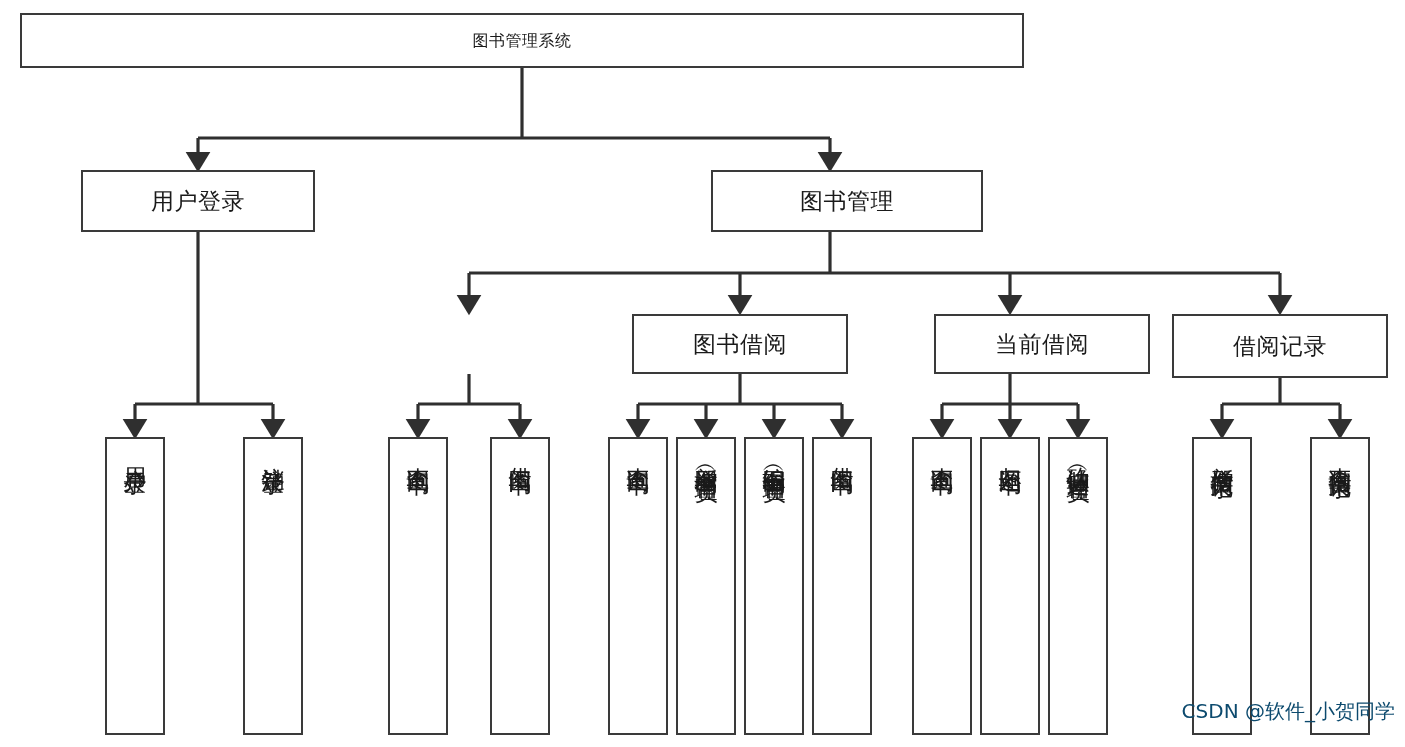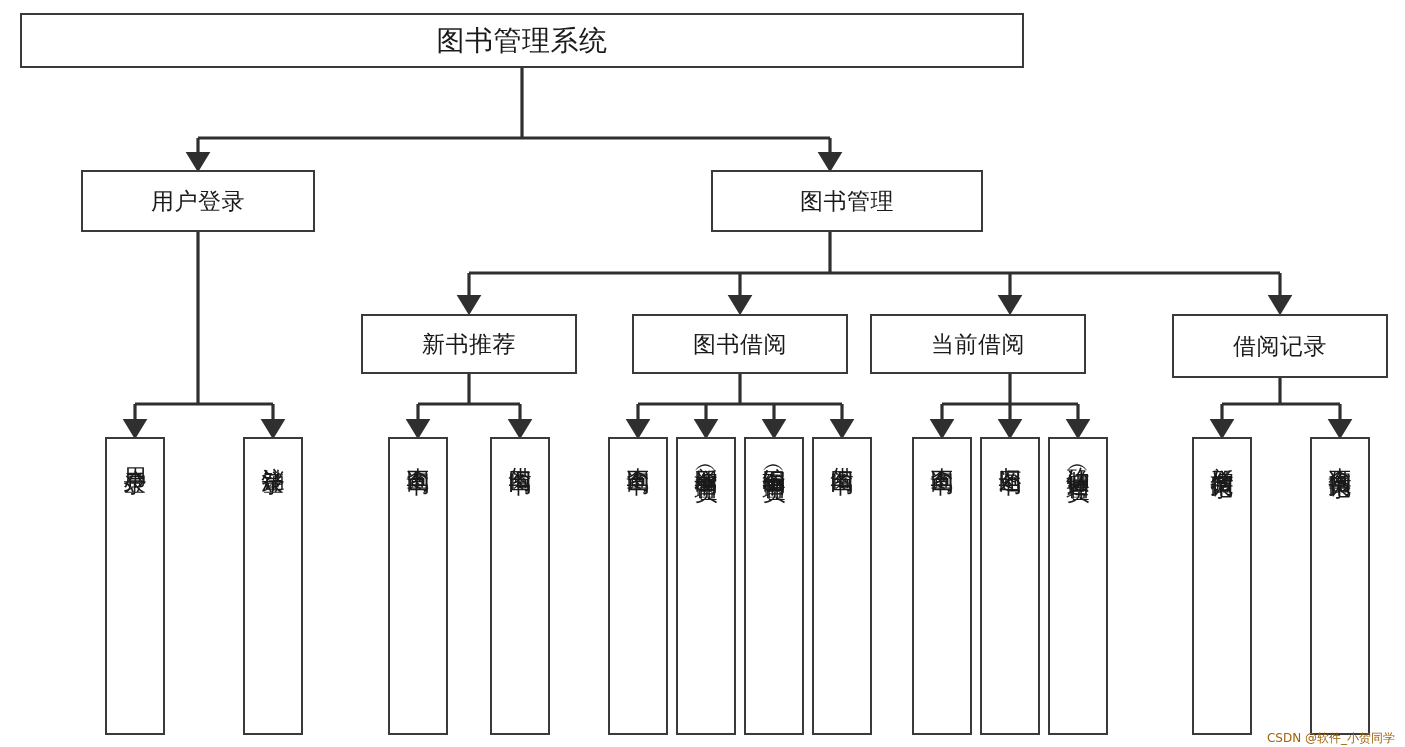--- a/index.html
+++ b/index.html
@@ -42,43 +42,43 @@
     text-align: center;
     line-height: 1.25;
     white-space: nowrap;
   }
   
   .node.horiz .node-label {
     font-size: 23px;
     letter-spacing: 0.5px;
   }
   .node.root .node-label {
-    font-size: 28px;
+    font-size: 16px;
     text-align: center;
   }
   
   .node.vert {
     align-items: flex-start;
     justify-content: center;
     padding-top: 10px;
   }
   .node.vert .node-label {
     writing-mode: vertical-rl;
     text-orientation: upright;
     font-size: 23px;
     line-height: 1.08;
     letter-spacing: 2px;
     white-space: nowrap;
   }
   #watermark {
     position: absolute;
     right: 10px;
-    bottom: 0;
-    font-size: 12px;
-    color: #a16207;
+    bottom: 22px;
+    font-size: 20px;
+    color: #0c4a6e;
     z-index: 5;
     white-space: nowrap;
     pointer-events: none;
   }
 </style>
 </head>
 <body>
 
 <div id="diagram-canvas">
 
@@ -137,29 +137,26 @@
   </div>
 
   <div class="node horiz" style="left:81px; top:170px; width:234px; height:62px;">
     <span class="node-label">用户登录</span>
   </div>
 
   <div class="node horiz" style="left:711px; top:170px; width:272px; height:62px;">
     <span class="node-label">图书管理</span>
   </div>
 
-  <div class="node horiz" style="left:361px; top:314px; width:216px; height:60px;">
-    <span class="node-label">新书推荐</span>
-  </div>
 
   <div class="node horiz" style="left:632px; top:314px; width:216px; height:60px;">
     <span class="node-label">图书借阅</span>
   </div>
 
-  <div class="node horiz" style="left:870px; top:314px; width:216px; height:60px;">
+  <div class="node horiz" style="left:934px; top:314px; width:216px; height:60px;">
     <span class="node-label">当前借阅</span>
   </div>
 
   <div class="node horiz" style="left:1172px; top:314px; width:216px; height:64px;">
     <span class="node-label">借阅记录</span>
   </div>
 
   <div class="node vert" style="left:105px; top:437px; width:60px; height:298px;">
     <span class="node-label">用户登录</span>
   </div>

